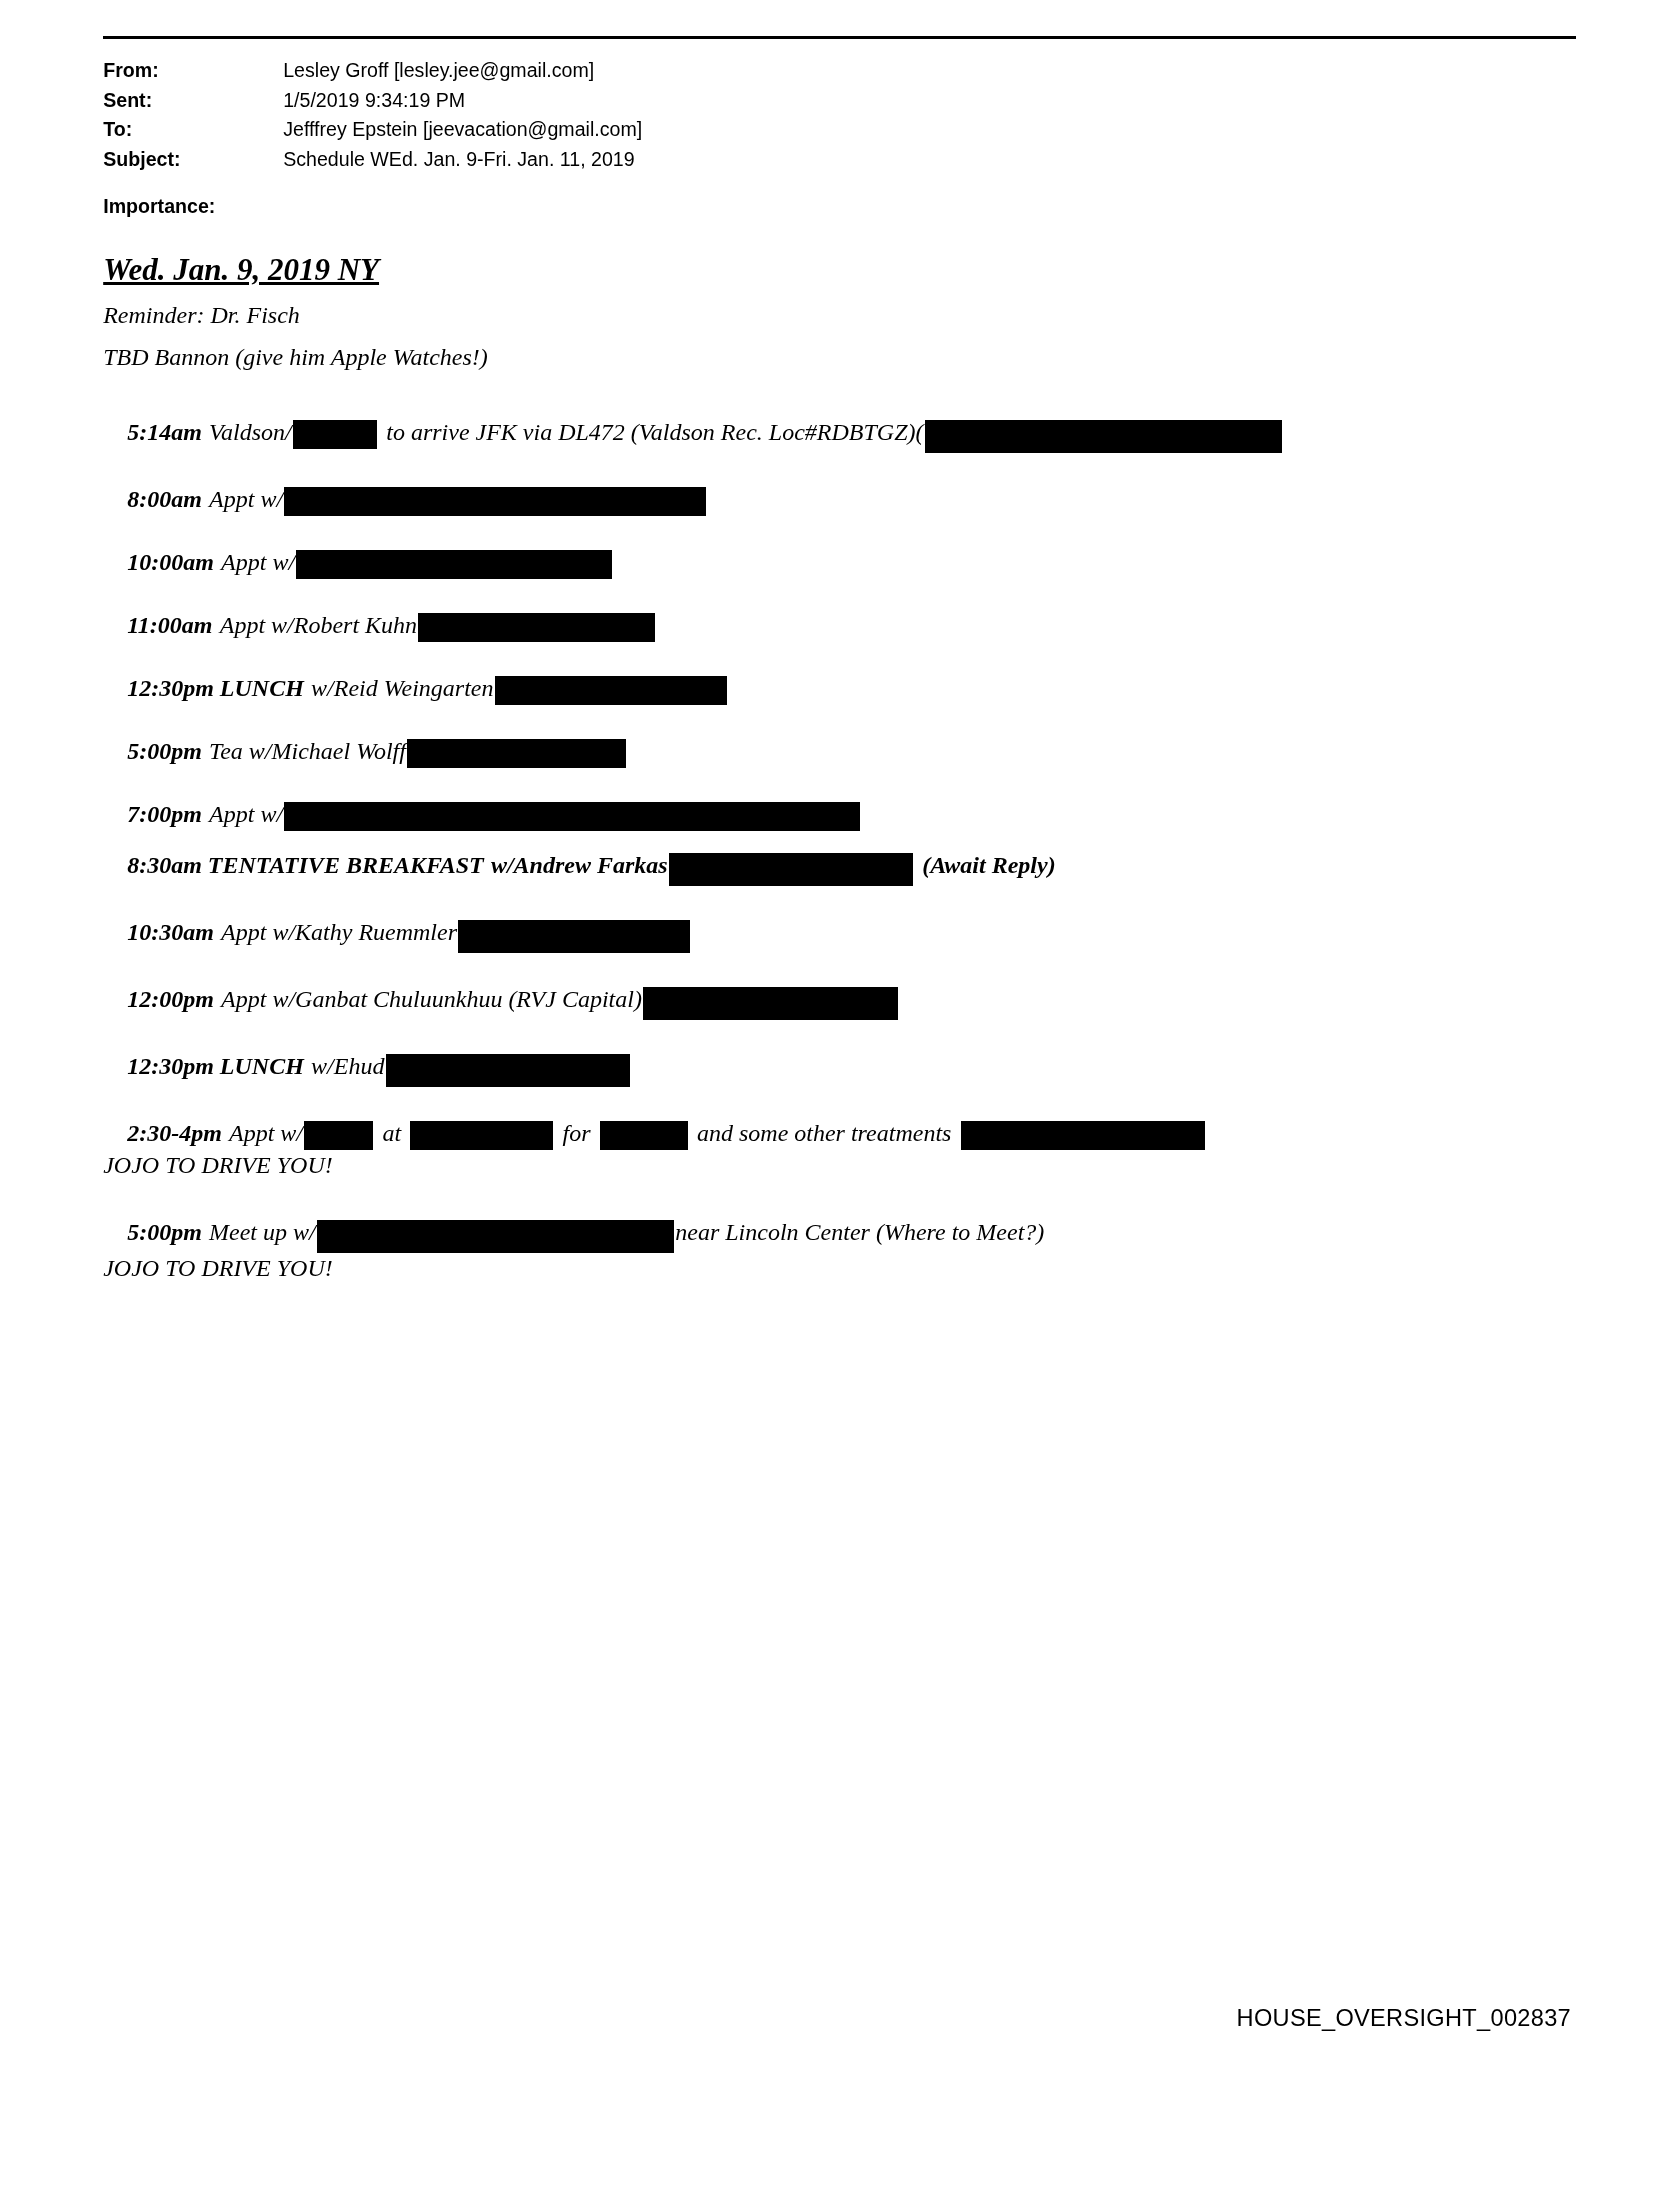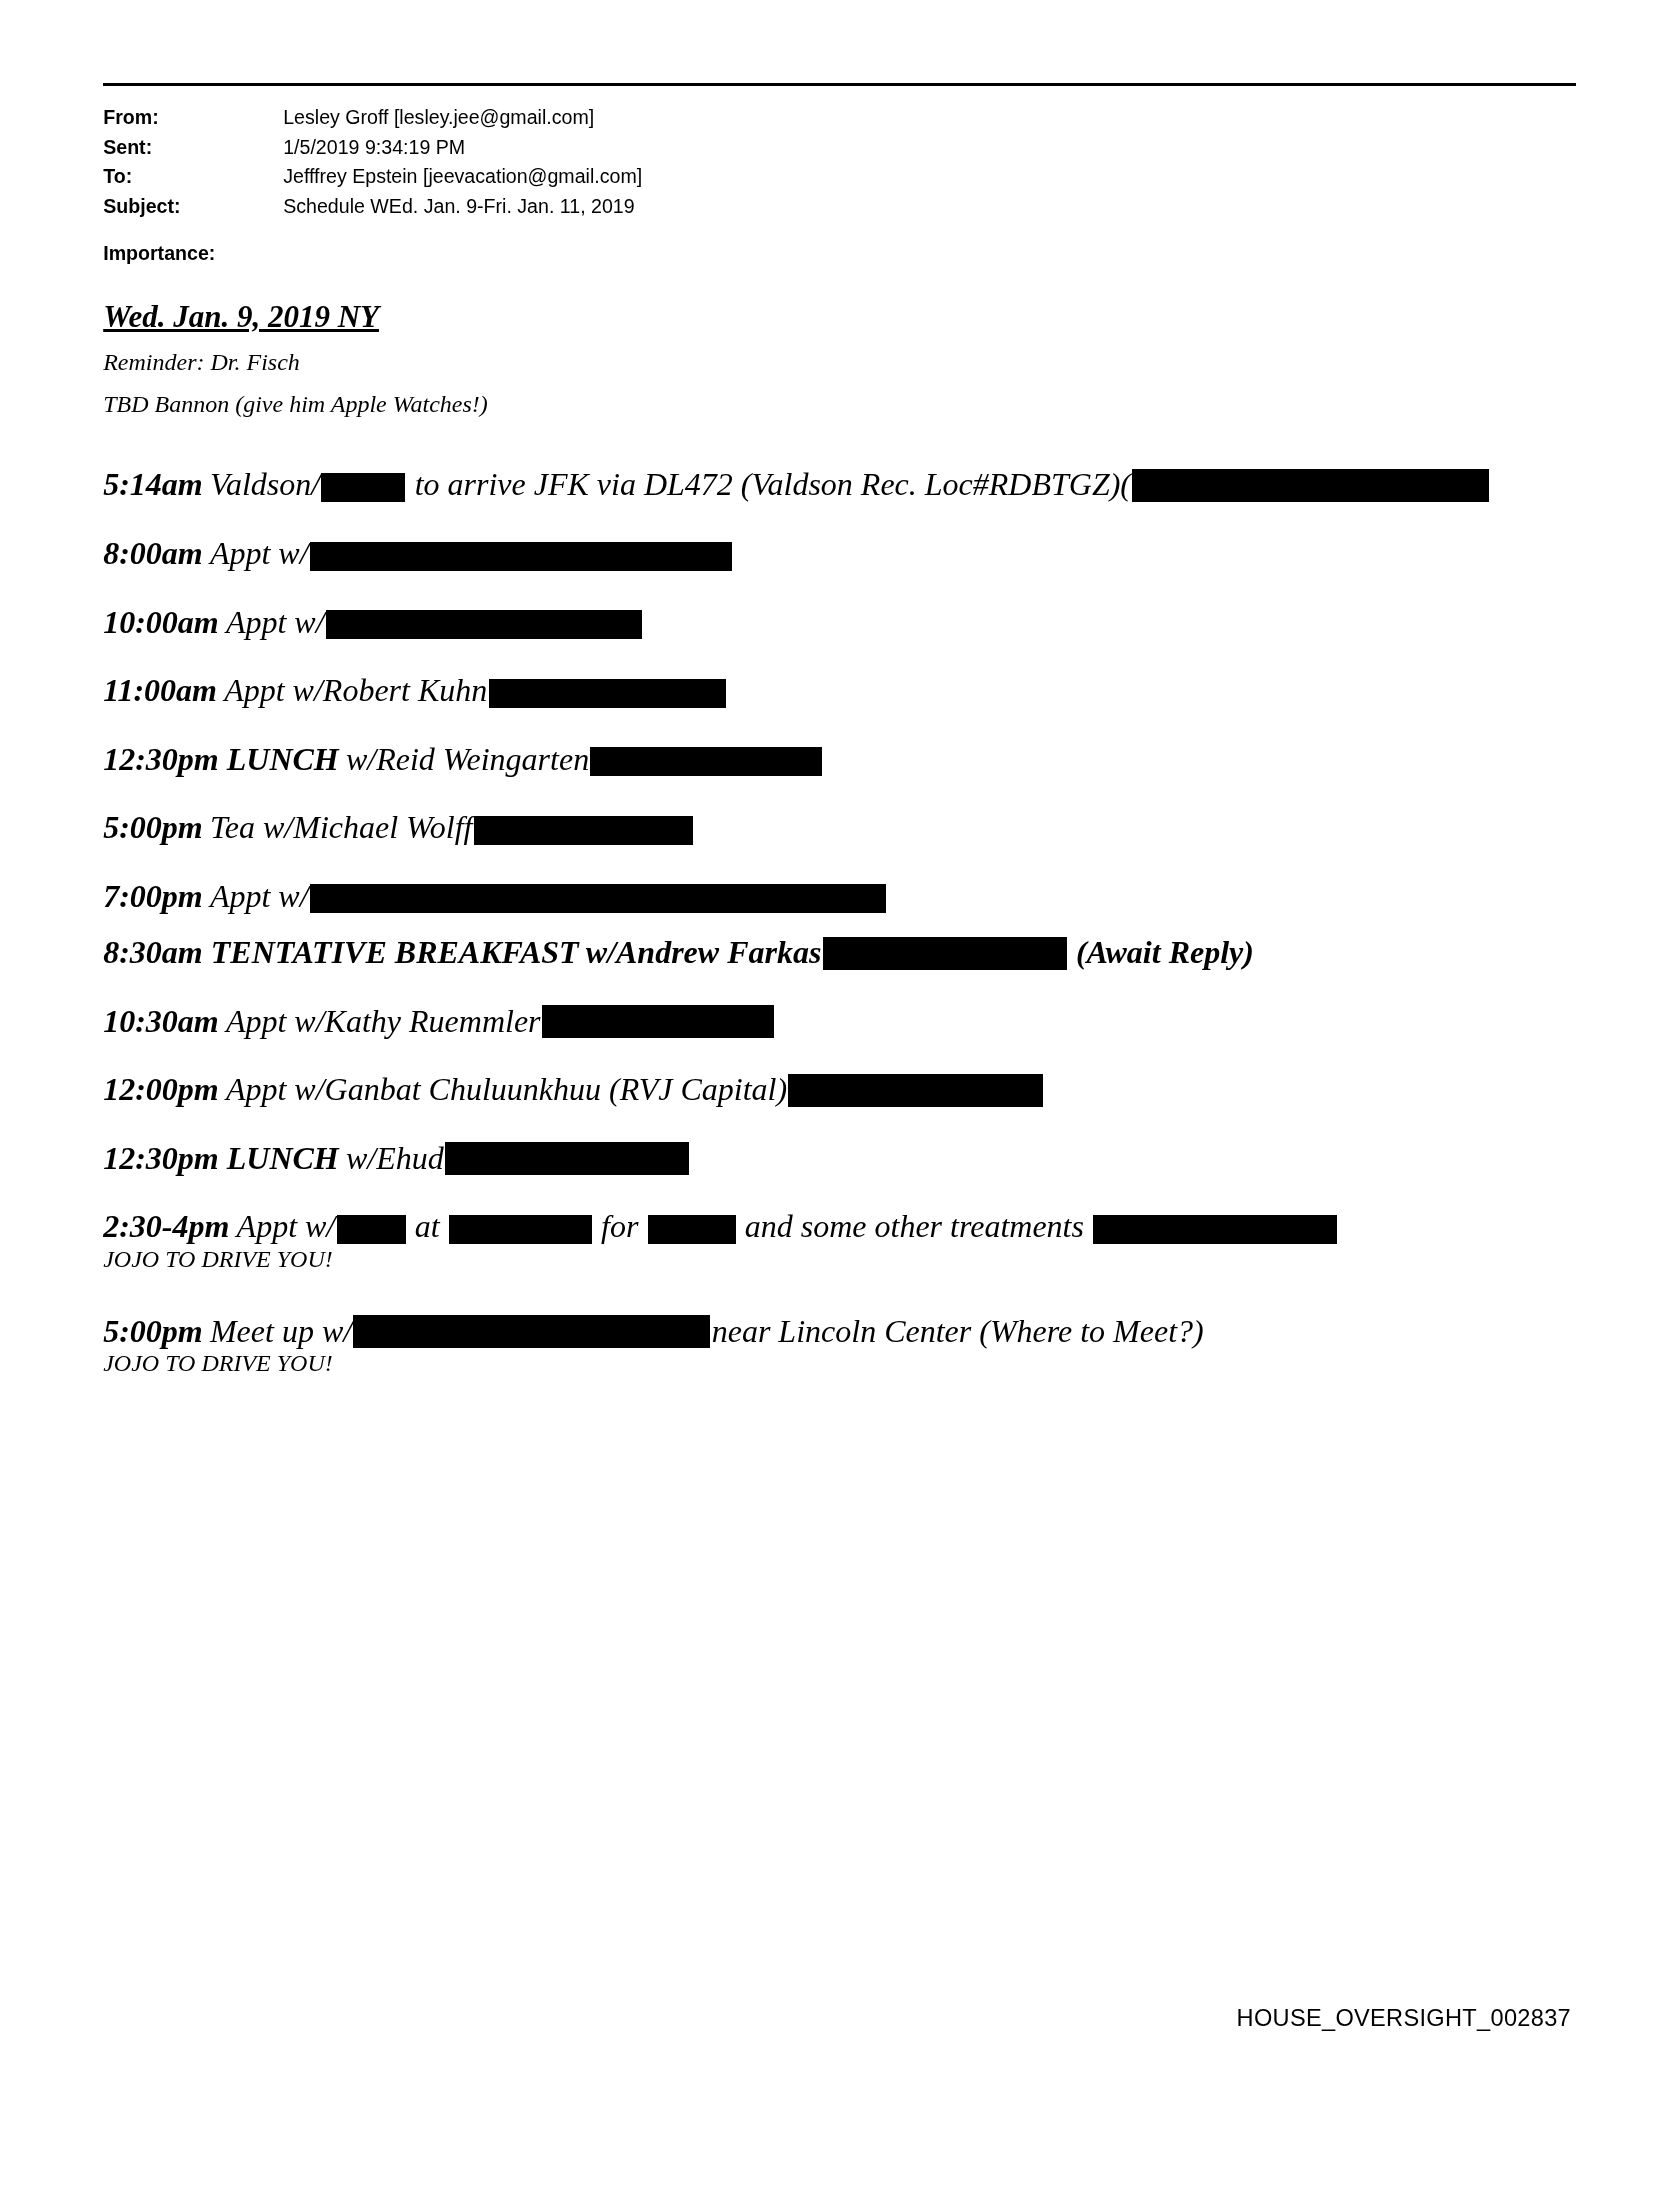--- a/index.html
+++ b/index.html
@@ -13,21 +13,21 @@
     font-family: "Liberation Serif", serif;
     color: #000000;
     position: relative;
     overflow: hidden;
   }
   .page {
     position: relative;
     width: 1669px;
     height: 2083px;
     box-sizing: border-box;
-    padding: 83px 98px 0 98px;
+    padding: 36px 98px 0 98px;
   }
   .top-rule {
     border-top: 3.9px solid #000;
     width: 1473px;
     margin-left: 5.2px;
     margin-bottom: 17px;
   }
   
   .hdr {
     font-family: "Liberation Sans", sans-serif;
@@ -64,24 +64,25 @@
   .line {
     font-style: italic;
     font-size: 24px;
     margin-bottom: 15.7px;
     white-space: nowrap;
     display: flex;
     align-items: center;
   }
   .entry {
     font-style: italic;
-    font-size: 32px;
+    font-size: 24px;
     display: flex;
-    align-items: flex-end;
+    align-items: flex-start;
     white-space: nowrap;
+    margin-left: 24px;
   }
   .entry .t {
     font-weight: bold;
     font-style: italic;
     margin-right: 7.2px;
   }
   .entry .b {
     font-weight: bold;
     font-style: italic;
   }

